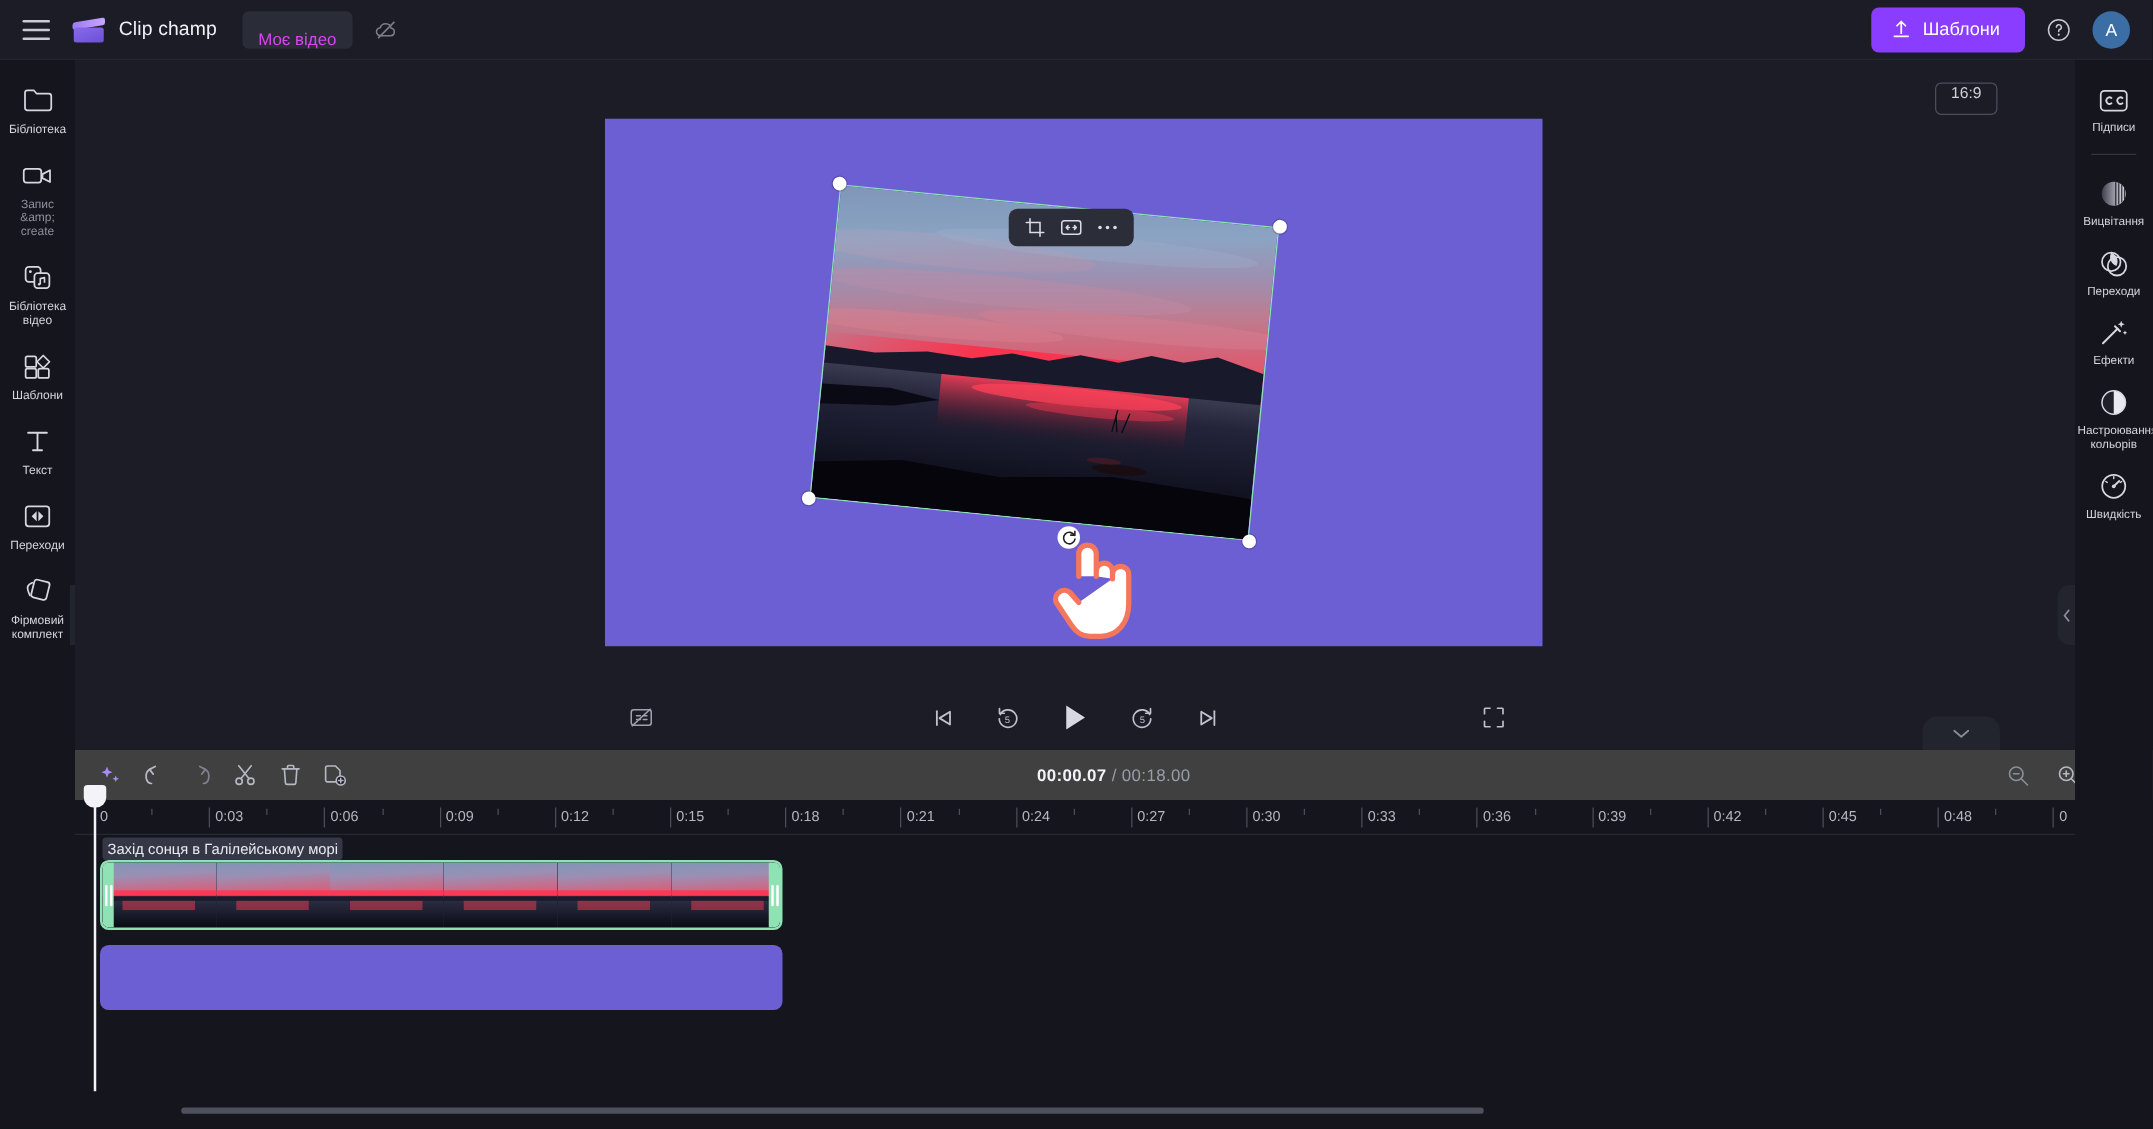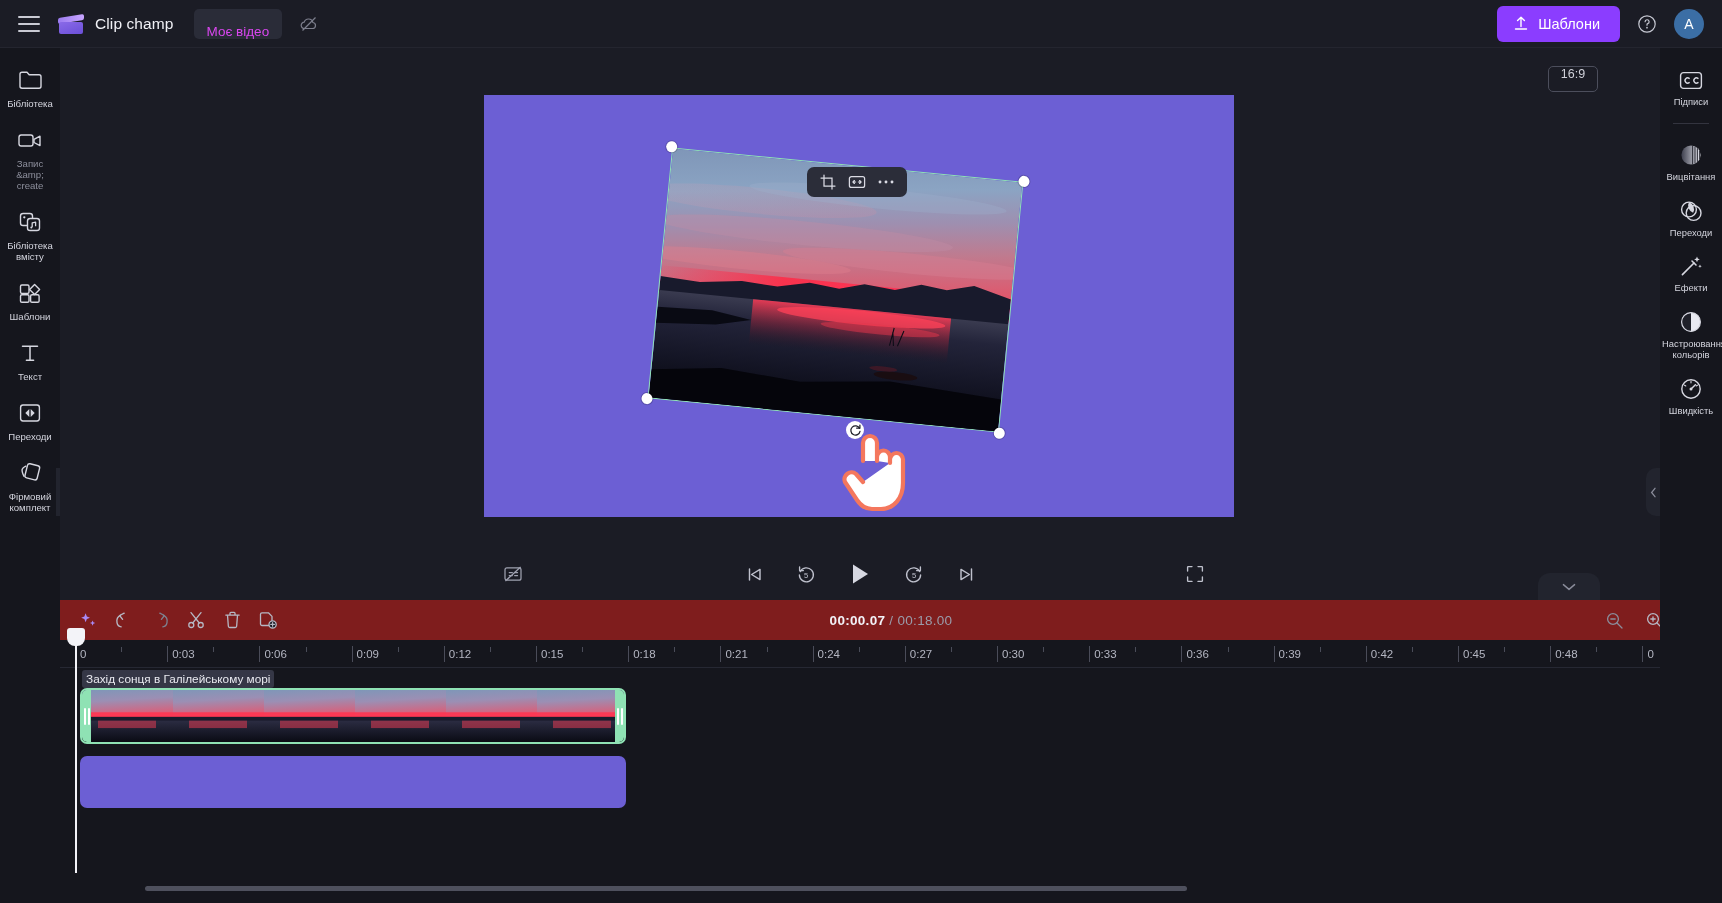--- a/index.html
+++ b/index.html
@@ -120,21 +120,21 @@
     display: flex; align-items: center; gap: 26px; }
   .pb-right { position: absolute; right: 452px; }
   .pb-btn { width: 26px; height: 26px; display: flex; align-items: center;
     justify-content: center; cursor: pointer; border-radius: 4px; }
   .collapse-tab { position: absolute; left: 1538px; top: 573px; width: 62px; height: 28px;
     background: #22242e; border-radius: 12px 12px 0 0; display:flex;
     align-items:center; justify-content:center; cursor: pointer; }
 
   
   .tl-toolbar { position: absolute; left: 60px; top: 600px; width: 1662px; height: 40px;
-    background: #7f1d1d; display: flex; align-items: center; }
+    background: #404040; display: flex; align-items: center; }
   .tlt-left { display: flex; align-items: center; gap: 8px; padding-left: 14px; }
   .tlt-btn { width: 28px; height: 28px; display: flex; align-items: center;
     justify-content: center; cursor: pointer; border-radius: 5px; }
   .timecode { position: absolute; left: 50%; transform: translateX(-50%);
     font-size: 13.5px; letter-spacing: .3px; }
   .timecode .cur { color: #f2f2f7; font-weight: bold; }
   .timecode .tot { color: #9a9caa; }
   .tlt-right { position: absolute; right: 14px; display: flex; align-items: center; gap: 12px; }
 
   .ruler { position: absolute; left: 60px; top: 640px; width: 1662px; height: 28px;
@@ -246,21 +246,21 @@
       <div class="lb-icon">
         <svg width="25" height="22" viewBox="0 0 25 22" fill="none">
           <rect x="2.5" y="2.5" width="12" height="12" rx="2.6" stroke="#d6d7e0" stroke-width="1.4"></rect>
           <circle cx="6.3" cy="6.3" r="1.15" fill="#d6d7e0"></circle>
           <circle cx="10.8" cy="10.6" r="1.15" fill="#d6d7e0"></circle>
           <rect x="9.5" y="7.5" width="12" height="12" rx="2.6" stroke="#d6d7e0" stroke-width="1.4" fill="#15161d"></rect>
           <path d="M14.2 16.3V11.9l3.4-.8v4.1" stroke="#d6d7e0" stroke-width="1.3" stroke-linejoin="round"></path>
           <circle cx="13.3" cy="16.4" r="1" fill="#d6d7e0"></circle>
         </svg>
       </div>
-      <div class="lb-label">Бібліотека вмісту</div>
+      <div class="lb-label">Бібліотека відео</div>
     </div>
 
     <div class="lb-item">
       <div class="lb-icon">
         <svg width="24" height="23" viewBox="0 0 24 23" fill="none">
           <rect x="2.5" y="3" width="8.5" height="8.5" rx="1.4" stroke="#d6d7e0" stroke-width="1.4"></rect>
           <rect x="2.5" y="12.8" width="8.5" height="7.5" rx="1.4" stroke="#d6d7e0" stroke-width="1.4"></rect>
           <rect x="12.6" y="12.8" width="8.5" height="7.5" rx="1.4" stroke="#d6d7e0" stroke-width="1.4"></rect>
           <path d="M16.6 2.4l5 5-5 5-5-5 5-5z" stroke="#d6d7e0" stroke-width="1.4" stroke-linejoin="round"></path>
         </svg>

